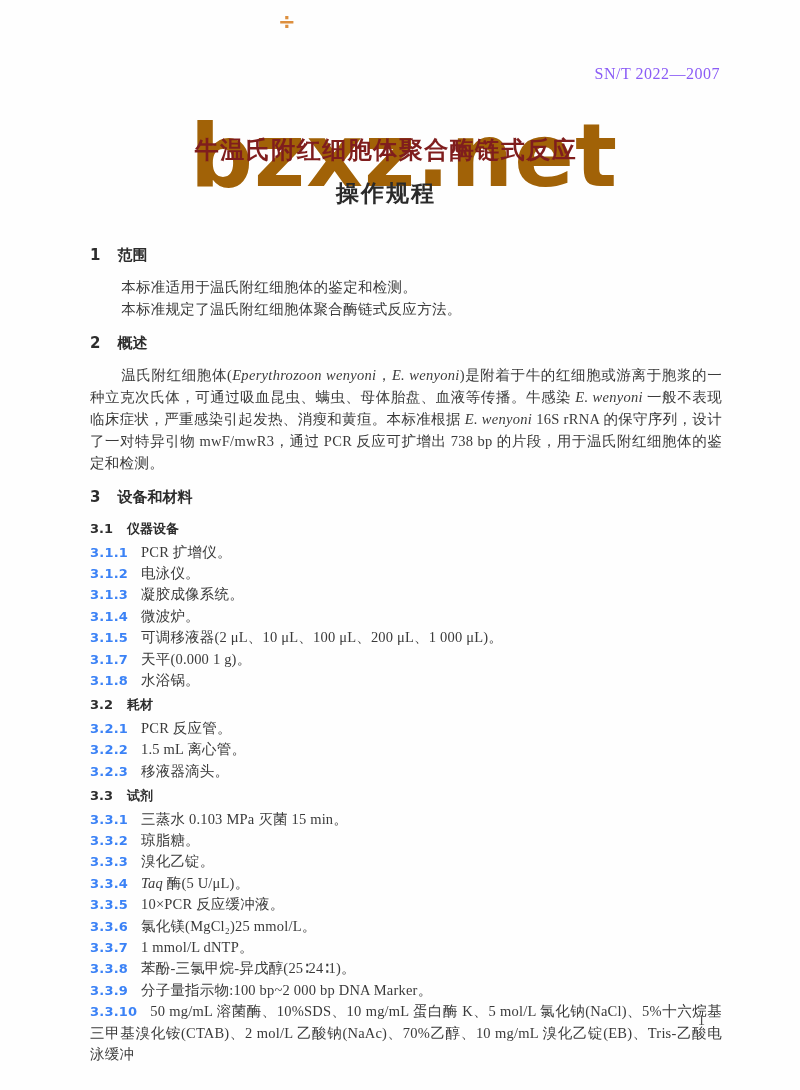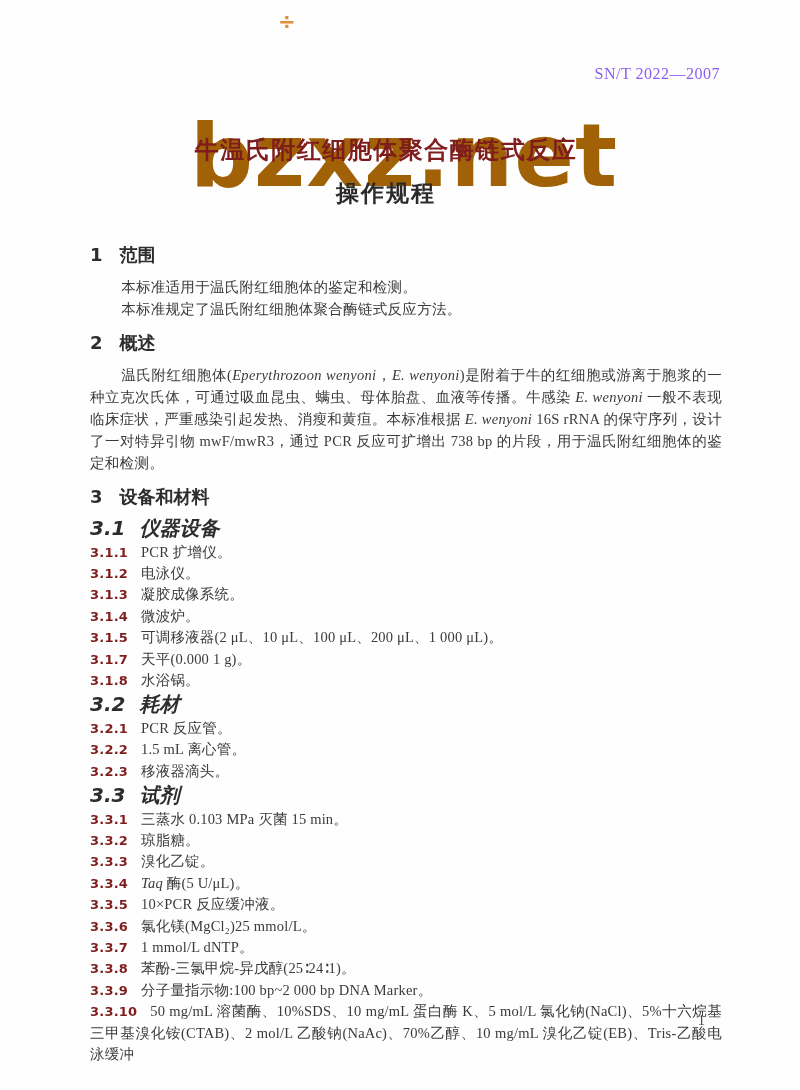--- a/index.html
+++ b/index.html
@@ -48,40 +48,40 @@
     font-size: 23px; font-weight: bold; color: #2a2a2a;
     letter-spacing: 2px; margin-top: 12px;
   }
   .content {
     position: absolute; top: 232px; left: 90px; width: 632px;
     z-index: 1; font-size: 14.5px;
   }
   .blk { color: #3a3a3a; }
   .h1 {
     font-family: "DejaVu Sans", sans-serif;
-    font-weight: bold; font-size: 18px; color: #2d2d2d;
+    font-weight: bold; font-size: 15px; color: #2d2d2d;
     margin: 12px 0 10px; line-height: 22px;
   }
   .h1 .hnum { margin-right: 17px; }
   .h2 {
     font-family: "DejaVu Sans", sans-serif;
-    font-weight: bold; font-size: 20px; color: #2d2d2d;
-    margin: 3px 0 2px; line-height: 21.5px; font-style: italic;
+    font-weight: bold; font-size: 13px; color: #2d2d2d;
+    margin: 3px 0 2px; line-height: 21.5px;
   }
   .h2 .hnum { margin-right: 14px; }
   .para {
     text-indent: 2.15em; line-height: 22px;
     text-align: justify; letter-spacing: 0.3px;
   }
   .item {
     line-height: 21.4px; text-align: justify; letter-spacing: 0.2px;
   }
   .inum {
     font-family: "DejaVu Sans", sans-serif;
-    font-weight: bold; font-size: 13px; color: #7f1d1d;
+    font-weight: bold; font-size: 13px; color: #3b82f6;
     margin-right: 13px;
   }
   .page-number {
     position: absolute; top: 1012px; right: 95px;
     font-size: 14.5px; color: #4a4a4a; z-index: 1;
   }
   i { font-style: italic; }
 </style>
 </head>
 <body>

